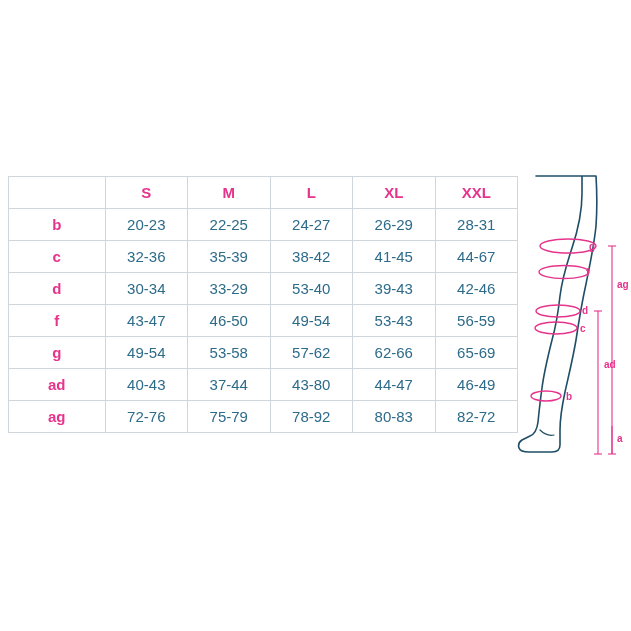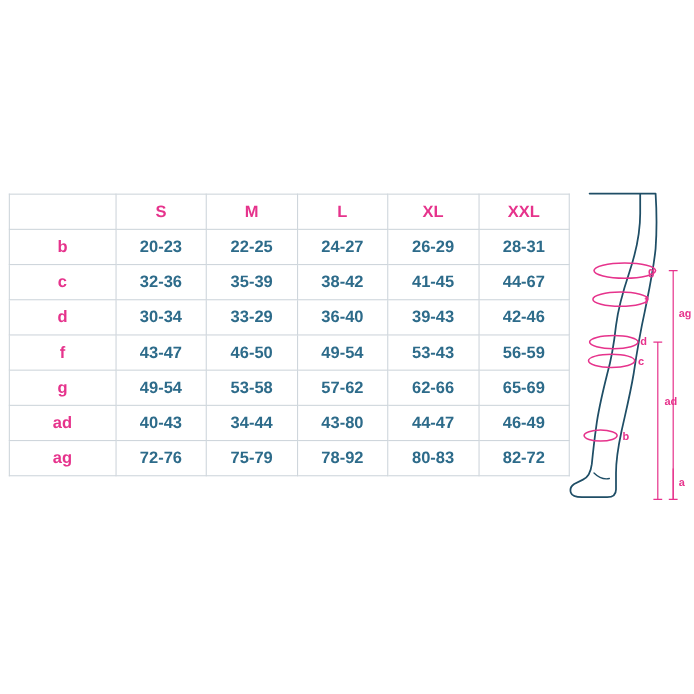--- a/index.html
+++ b/index.html
@@ -32,21 +32,21 @@
     border-collapse: collapse;
     table-layout: fixed;
   }
   #size-table td, #size-table th {
     border: 1px solid #cfd6dc;
     height: 31px;
     text-align: center;
     vertical-align: middle;
     padding: 0;
     font-size: 15px;
-    font-weight: bold;
+    font-weight: normal;
   }
   #size-table col.labelcol { width: 96px; }
   #size-table col.datacol  { width: 82px; }
 
   .hdr-blank {
     background: #ffffff;
   }
   .hdr-size {
     color: #e6338c;
     font-weight: bold !important;
@@ -117,21 +117,21 @@
         <td class="cell-val">32-36</td>
         <td class="cell-val">35-39</td>
         <td class="cell-val">38-42</td>
         <td class="cell-val">41-45</td>
         <td class="cell-val">44-67</td>
       </tr>
       <tr>
         <td class="row-label">d</td>
         <td class="cell-val">30-34</td>
         <td class="cell-val">33-29</td>
-        <td class="cell-val">36-40</td>
+        <td class="cell-val">53-40</td>
         <td class="cell-val">39-43</td>
         <td class="cell-val">42-46</td>
       </tr>
       <tr>
         <td class="row-label">f</td>
         <td class="cell-val">43-47</td>
         <td class="cell-val">46-50</td>
         <td class="cell-val">49-54</td>
         <td class="cell-val">53-43</td>
         <td class="cell-val">56-59</td>
@@ -140,21 +140,21 @@
         <td class="row-label">g</td>
         <td class="cell-val">49-54</td>
         <td class="cell-val">53-58</td>
         <td class="cell-val">57-62</td>
         <td class="cell-val">62-66</td>
         <td class="cell-val">65-69</td>
       </tr>
       <tr>
         <td class="row-label">ad</td>
         <td class="cell-val">40-43</td>
-        <td class="cell-val">34-44</td>
+        <td class="cell-val">37-44</td>
         <td class="cell-val">43-80</td>
         <td class="cell-val">44-47</td>
         <td class="cell-val">46-49</td>
       </tr>
       <tr>
         <td class="row-label">ag</td>
         <td class="cell-val">72-76</td>
         <td class="cell-val">75-79</td>
         <td class="cell-val">78-92</td>
         <td class="cell-val">80-83</td>

